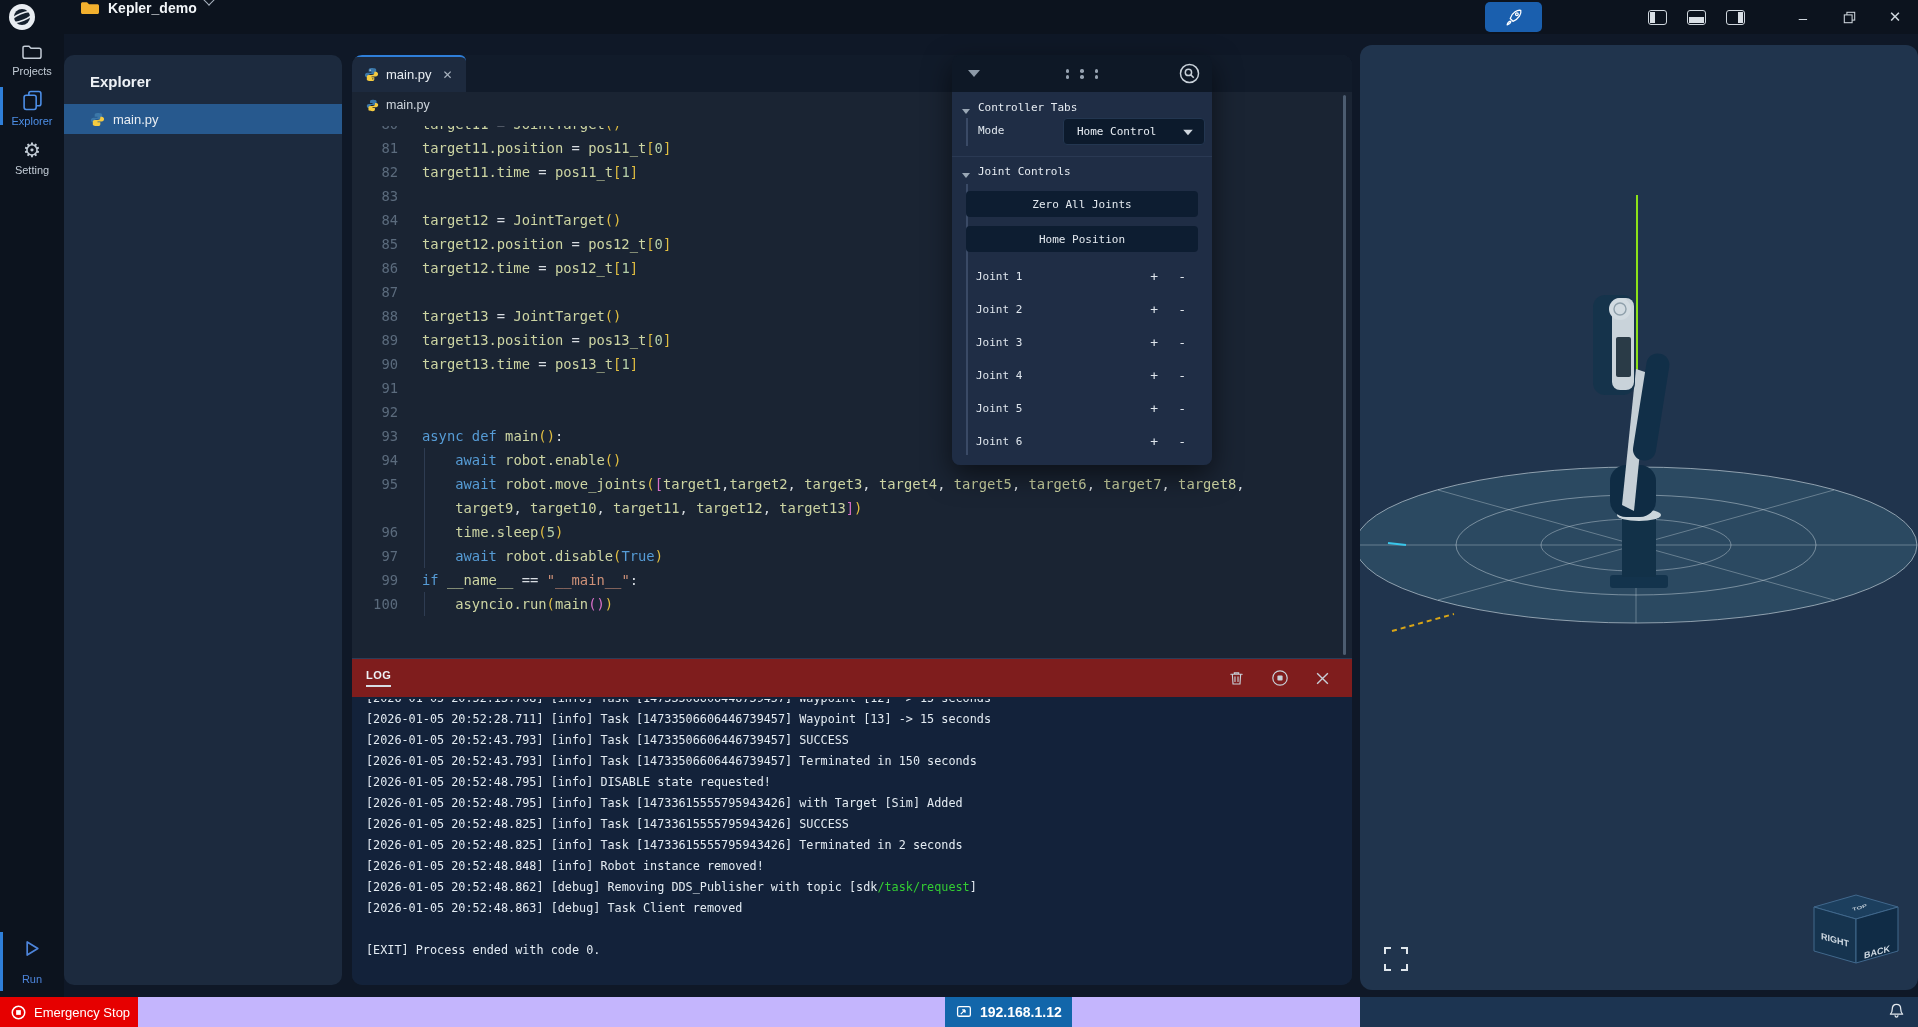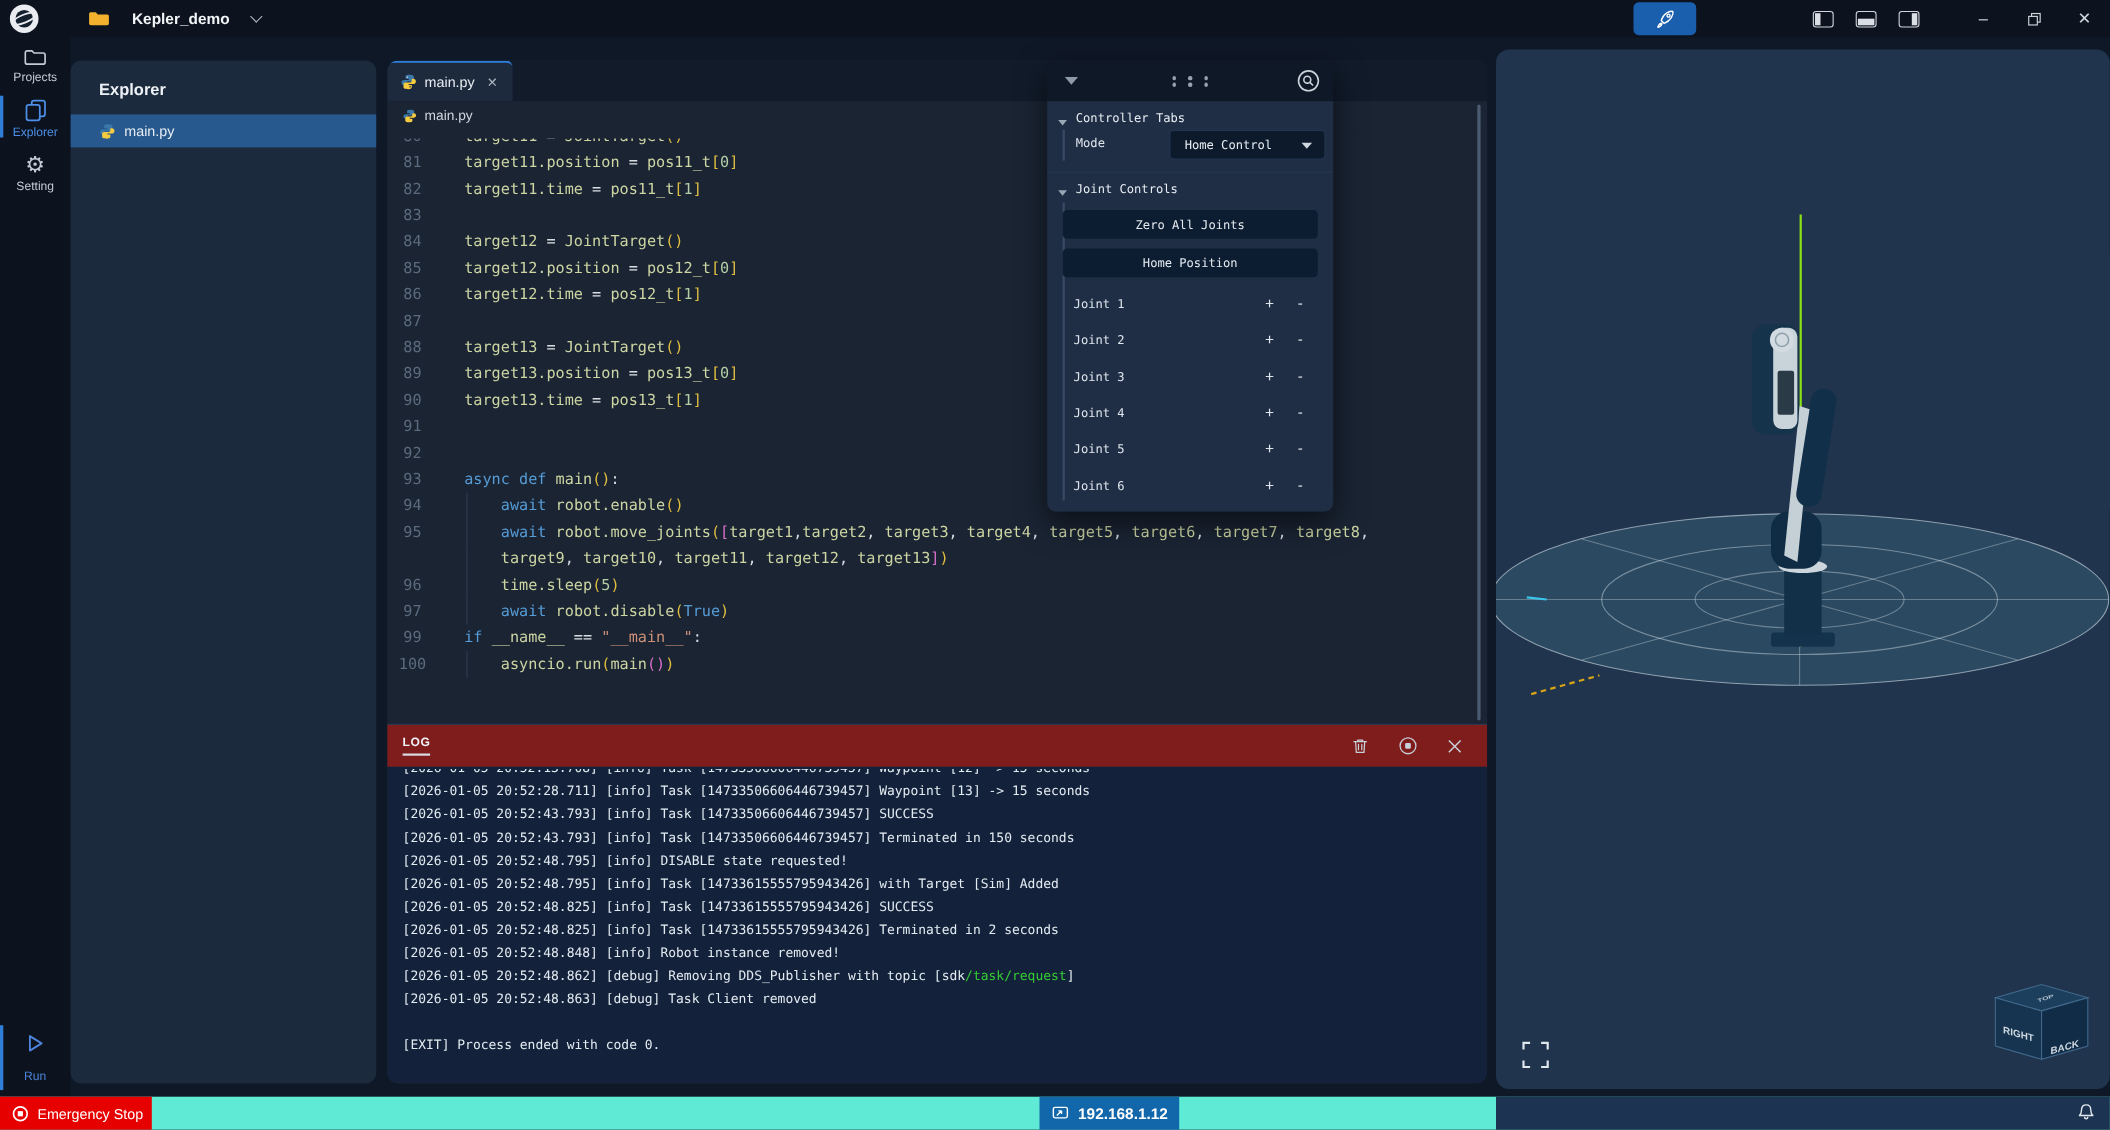--- a/index.html
+++ b/index.html
@@ -2,21 +2,21 @@
 <html><head>
 <meta charset="utf-8">
 <style>
   * { margin:0; padding:0; box-sizing:border-box; }
   html,body { width:1918px; height:1027px; overflow:hidden; background:#0f1827;
     font-family:"Liberation Sans", sans-serif; -webkit-font-smoothing:antialiased; }
 
   
   #titlebar { position:absolute; left:0; top:0; width:1918px; height:34px; background:#0c131e; z-index:30; }
   #logo { position:absolute; left:8px; top:3px; width:28px; height:28px; }
-  #project-switcher { position:absolute; left:80px; top:0; height:34px; display:flex; align-items:center; gap:20px; cursor:pointer; }
+  #project-switcher { position:absolute; left:80px; top:0; height:34px; display:flex; align-items:flex-start; gap:8px; cursor:pointer; }
   #project-name { color:#f2f5f8; font-size:14px; font-weight:bold; }
   .chev-down { width:8px; height:8px; border-right:1.6px solid #aab4c0; border-bottom:1.6px solid #aab4c0; transform:rotate(45deg); margin-top:-4px; }
   #rocket-btn { position:absolute; left:1485px; top:2px; width:57px; height:30px; background:#1a5fae; border-radius:5px; display:flex; align-items:center; justify-content:center; cursor:pointer; }
   .layout-toggles { position:absolute; left:1648px; top:0; height:34px; display:flex; align-items:center; gap:20px; }
   .lt { width:19px; height:15px; border:1.5px solid #cfd6dd; border-radius:3px; position:relative; }
   .lt .fill { position:absolute; background:#d9dfe5; }
   .lt-left .fill { left:1px; top:1px; bottom:1px; width:5px; }
   .lt-bottom .fill { left:1px; right:1px; bottom:1px; height:6px; }
   .lt-right .fill { right:1px; top:1px; bottom:1px; width:5px; }
   .win-controls { position:absolute; right:0; top:0; height:34px; display:flex; }
@@ -43,21 +43,21 @@
   #editor-panel { position:absolute; left:352px; top:55px; width:1000px; height:930px; background:#1a2433; border-radius:10px; overflow:hidden; z-index:5; }
   #tabstrip { position:absolute; left:0; top:0; width:1000px; height:37px; background:#111b2a; }
   #active-tab { position:absolute; left:0; top:0; width:114px; height:37px; background:#1d2a3e; border-top:2px solid #2f7fd9; border-radius:6px 6px 0 0; display:flex; align-items:center; gap:7px; padding-left:12px; cursor:pointer; }
   #active-tab .tab-lbl { color:#e8edf2; font-size:13px; }
   .tab-close { color:#aab4c0; font-size:12px; margin-left:4px; cursor:pointer; }
   #breadcrumb { position:absolute; left:0; top:37px; width:1000px; height:26px; display:flex; align-items:center; gap:7px; padding-left:14px; background:#1a2433; }
   #breadcrumb span { color:#cfd6dd; font-size:12.5px; }
   #code-area { position:absolute; left:0; top:71px; width:1000px; height:532px; overflow:hidden;
     font-family:"DejaVu Sans Mono", monospace; font-size:13.8px; }
   .code-row { display:flex; height:24px; line-height:24px; white-space:pre; }
-  .code-row .ln { width:46px; text-align:center; padding-right:0; color:#5b6b7d; flex:none; }
+  .code-row .ln { width:46px; text-align:right; padding-right:0; color:#5b6b7d; flex:none; }
   .code-row .lc { margin-left:24px; position:relative; }
   .code-row.g .lc::before { content:''; position:absolute; left:2px; top:0; bottom:0; border-left:1px solid #2e3c52; }
   .tk-k { color:#569cd6; } .tk-v { color:#cdd5a3; } .tk-o { color:#d8dde2; }
   .tk-p1 { color:#e2bf41; } .tk-p2 { color:#d86fc8; } .tk-n { color:#b5cea8; } .tk-s { color:#ce9178; }
   #editor-scrollbar { position:absolute; right:6px; top:40px; width:3px; height:560px; background:#4c5c70; border-radius:2px; }
 
   
   #log-section { position:absolute; left:0; top:603px; width:1000px; height:327px; background:#13223a; border-top:1px solid #2c3c58; }
   #log-header { position:absolute; left:0; top:0; width:1000px; height:38px; background:#7f1d1d; }
   #log-title { position:absolute; left:14px; top:10px; color:#eef2f6; font-size:11px; font-weight:bold; letter-spacing:.5px; border-bottom:2px solid #d7dde3; padding-bottom:4px; }
@@ -94,21 +94,21 @@
   #joint-rows { position:absolute; left:14px; top:170px; width:236px; }
   .joint-row { height:33px; position:relative; }
   .joint-row .jname { position:absolute; left:10px; top:8px; color:#dfe6ed; font-size:11px; }
   .joint-row .jplus { position:absolute; right:44px; top:7px; color:#dfe5ec; font-size:13px; cursor:pointer; }
   .joint-row .jminus { position:absolute; right:16px; top:7px; color:#dfe5ec; font-size:13px; cursor:pointer; }
 
   
   #viewport { position:absolute; left:1360px; top:45px; width:558px; height:945px; background:#20344d; border-radius:12px; z-index:5; overflow:hidden; }
 
   
-  #statusbar { position:absolute; left:0; top:997px; width:1918px; height:30px; background:#5eead4; z-index:30; }
+  #statusbar { position:absolute; left:0; top:997px; width:1918px; height:30px; background:#c4b5fd; z-index:30; }
   #statusbar-right { position:absolute; left:1360px; top:0; width:558px; height:30px; background:#1c3451; }
   #estop { position:absolute; left:0; top:0; width:138px; height:30px; background:#e60000; display:flex; align-items:center; gap:7px; padding-left:10px; cursor:pointer; }
   #estop span { color:#fff; font-size:13px; }
   #ip-badge { position:absolute; left:945px; top:0; width:127px; height:30px; background:#1266aa; display:flex; align-items:center; gap:7px; padding-left:11px; }
   #ip-badge span { color:#fff; font-size:14px; font-weight:bold; }
   #bell { position:absolute; right:12px; top:5px; cursor:pointer; }
 </style>
 </head>
 <body>
 

